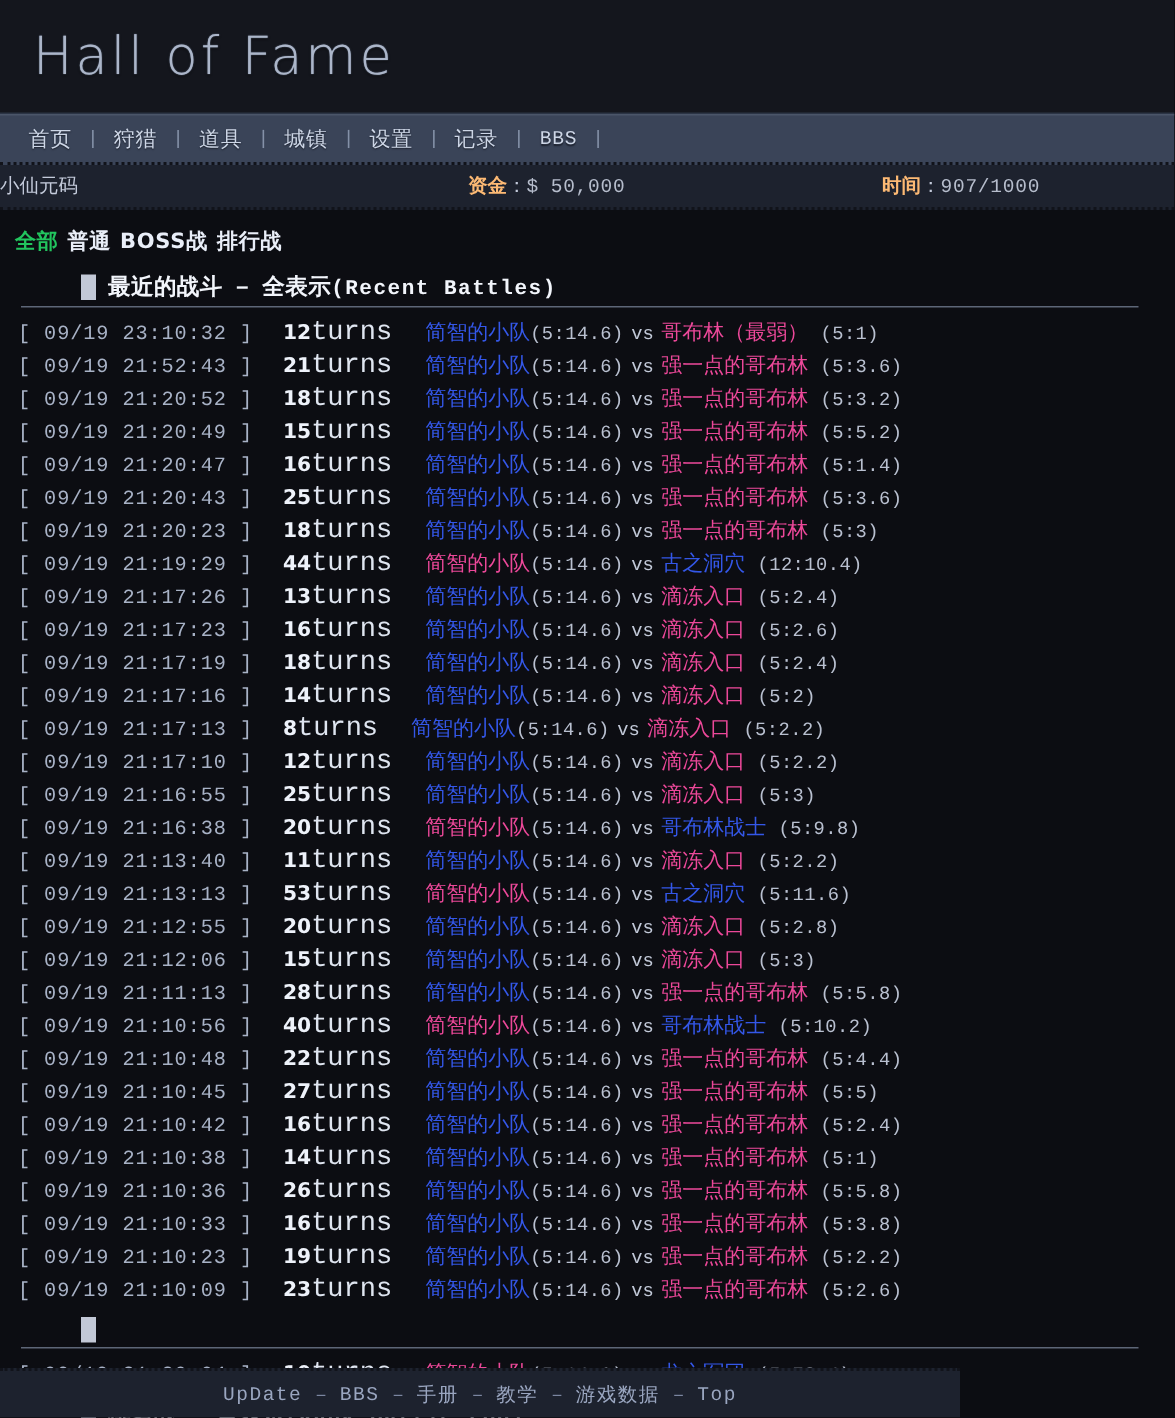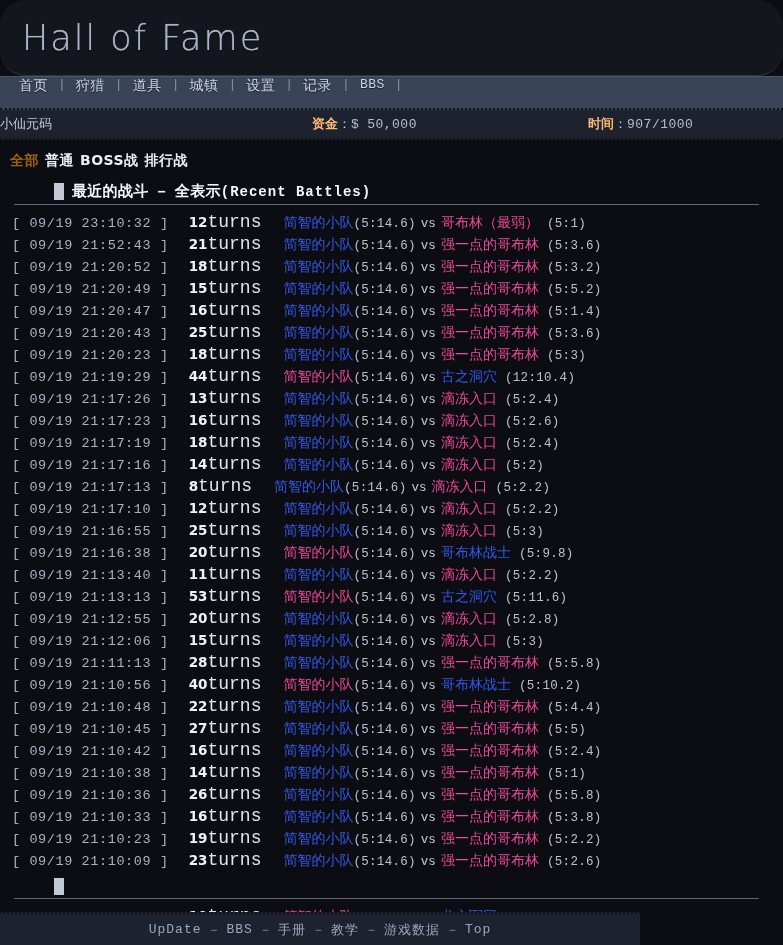--- a/index.html
+++ b/index.html
@@ -17,40 +17,40 @@
   }
 
   
   .banner {
     height: 76px;
     background: #14161d;
     border-bottom: 1px solid #2b3445;
     display: flex;
     align-items: center;
     box-sizing: border-box;
-    border-radius: 26px;
   }
   .banner-title {
     margin-left: 22px;
     font-family: "DejaVu Sans", sans-serif;
     font-size: 35px;
     font-weight: 300;
     letter-spacing: 2px;
     color: #b9c4d8;
     text-shadow: 0 0 1px #7e8ca8, 0 1px 2px #000;
     opacity: .92;
   }
 
   
   .navbar {
     height: 34px;
     background: #3a4458;
     border-top: 1px solid #4a5568;
     border-bottom: 2px dotted #11131a;
     display: flex;
+    align-items: center;
     padding-left: 10px;
     box-sizing: border-box;
   }
   .nav-item {
     font-family: "DejaVu Sans", sans-serif;
     font-size: 14px;
     color: #cdd6e6;
     padding: 0 9px;
     letter-spacing: .5px;
     cursor: pointer;
@@ -106,21 +106,21 @@
   }
   .filter {
     font-family: "DejaVu Sans", sans-serif;
     font-weight: bold;
     font-size: 14px;
     color: #e9eef8;
     cursor: pointer;
     margin-right: 6px;
     letter-spacing: .5px;
   }
-  .filter.active { color: #a16207; }
+  .filter.active { color: #22c55e; }
 
   .section {
     margin: 0 0 0 0;
   }
   .section-head {
     display: flex;
     align-items: center;
     margin: 6px 0 4px 14px;
     border-bottom: 1px solid #5d6677;
     padding-bottom: 3px;

